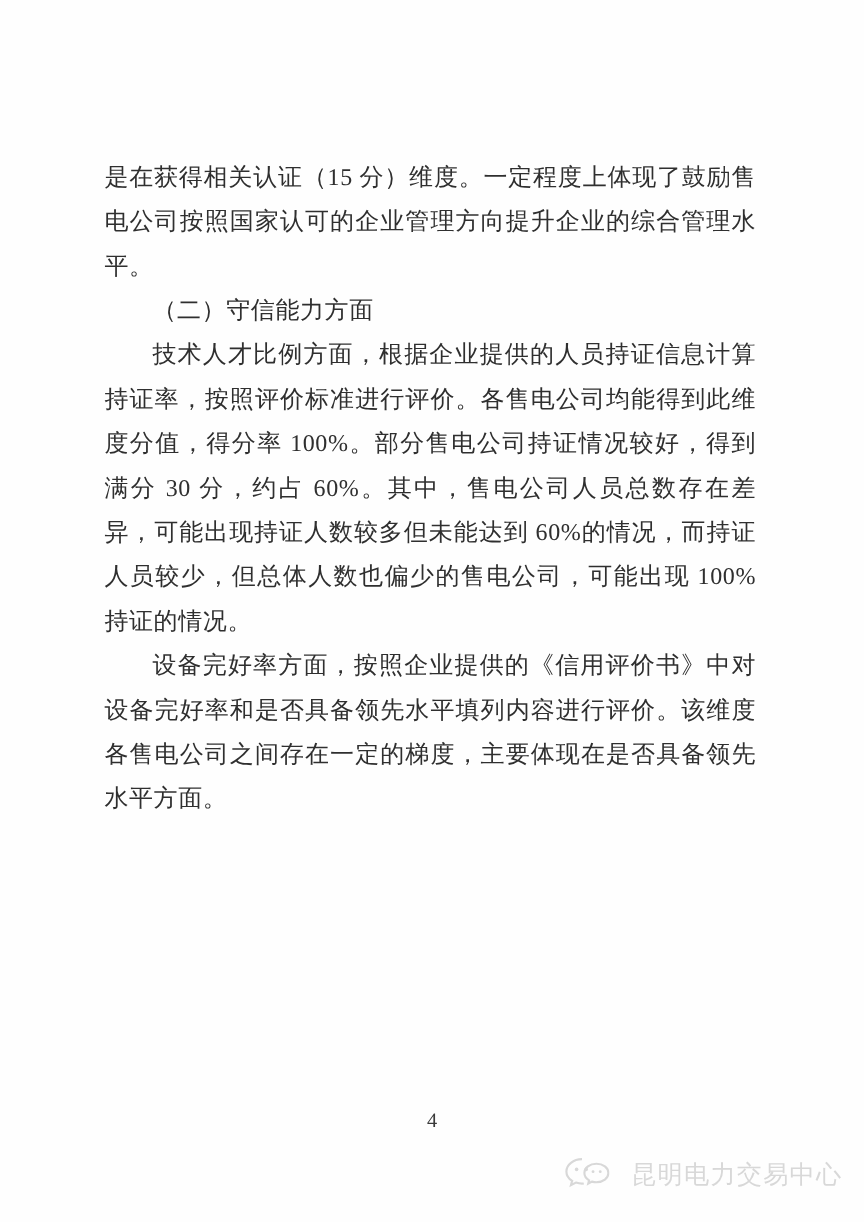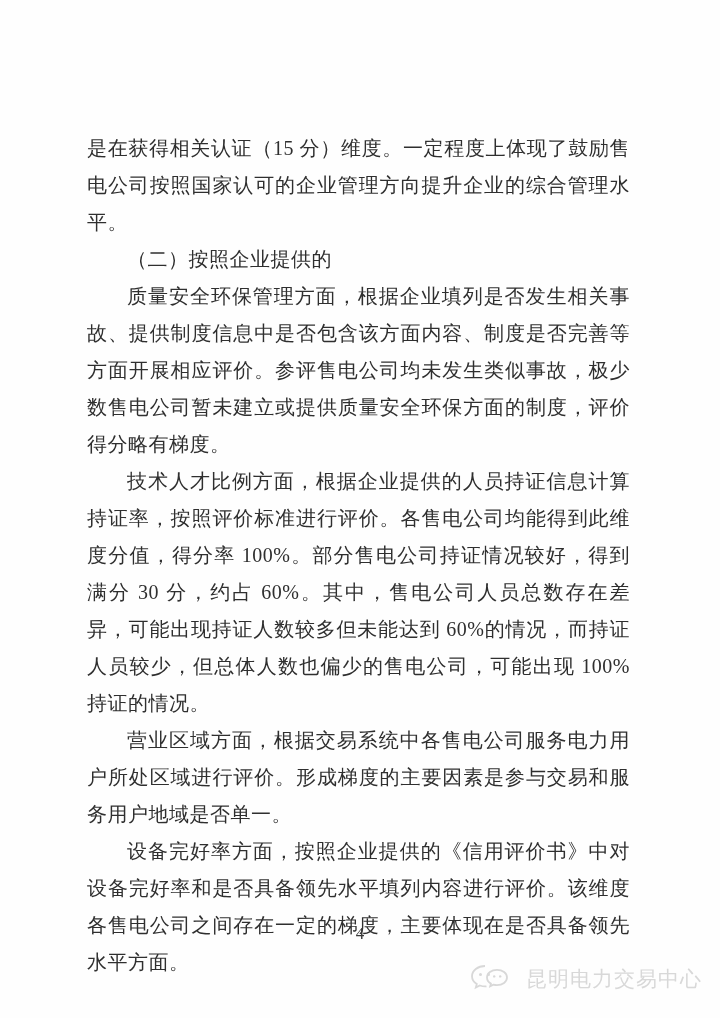--- a/index.html
+++ b/index.html
@@ -68,28 +68,26 @@
   .watermark .wm-icon svg { width: 100%; height: 100%; }
 </style>
 </head>
 <body>
 
 <div class="page">
 
   <div class="content">
     <p class="para no-indent">是在获得相关认证（15 分）维度。一定程度上体现了鼓励售电公司按照国家认可的企业管理方向提升企业的综合管理水平。</p>
 
-    <p class="section-heading">（二）按照企业提供的</p>
+    <p class="section-heading">（二）守信能力方面</p>
 
 
-    <p class="para">质量安全环保管理方面，根据企业填列是否发生相关事故、提供制度信息中是否包含该方面内容、制度是否完善等方面开展相应评价。参评售电公司均未发生类似事故，极少数售电公司暂未建立或提供质量安全环保方面的制度，评价得分略有梯度。</p>
 
     <p class="para">技术人才比例方面，根据企业提供的人员持证信息计算持证率，按照评价标准进行评价。各售电公司均能得到此维度分值，得分率 100%。部分售电公司持证情况较好，得到满分 30 分，约占 60%。其中，售电公司人员总数存在差异，可能出现持证人数较多但未能达到 60%的情况，而持证人员较少，但总体人数也偏少的售电公司，可能出现 100%持证的情况。</p>
 
-    <p class="para">营业区域方面，根据交易系统中各售电公司服务电力用户所处区域进行评价。形成梯度的主要因素是参与交易和服务用户地域是否单一。</p>
 
     <p class="para">设备完好率方面，按照企业提供的《信用评价书》中对设备完好率和是否具备领先水平填列内容进行评价。该维度各售电公司之间存在一定的梯度，主要体现在是否具备领先水平方面。</p>
   </div>
 
   <div class="page-number">4</div>
 
   <div class="watermark">
     <span class="wm-icon">
       <svg viewBox="0 0 38 30" xmlns="http://www.w3.org/2000/svg">
 

